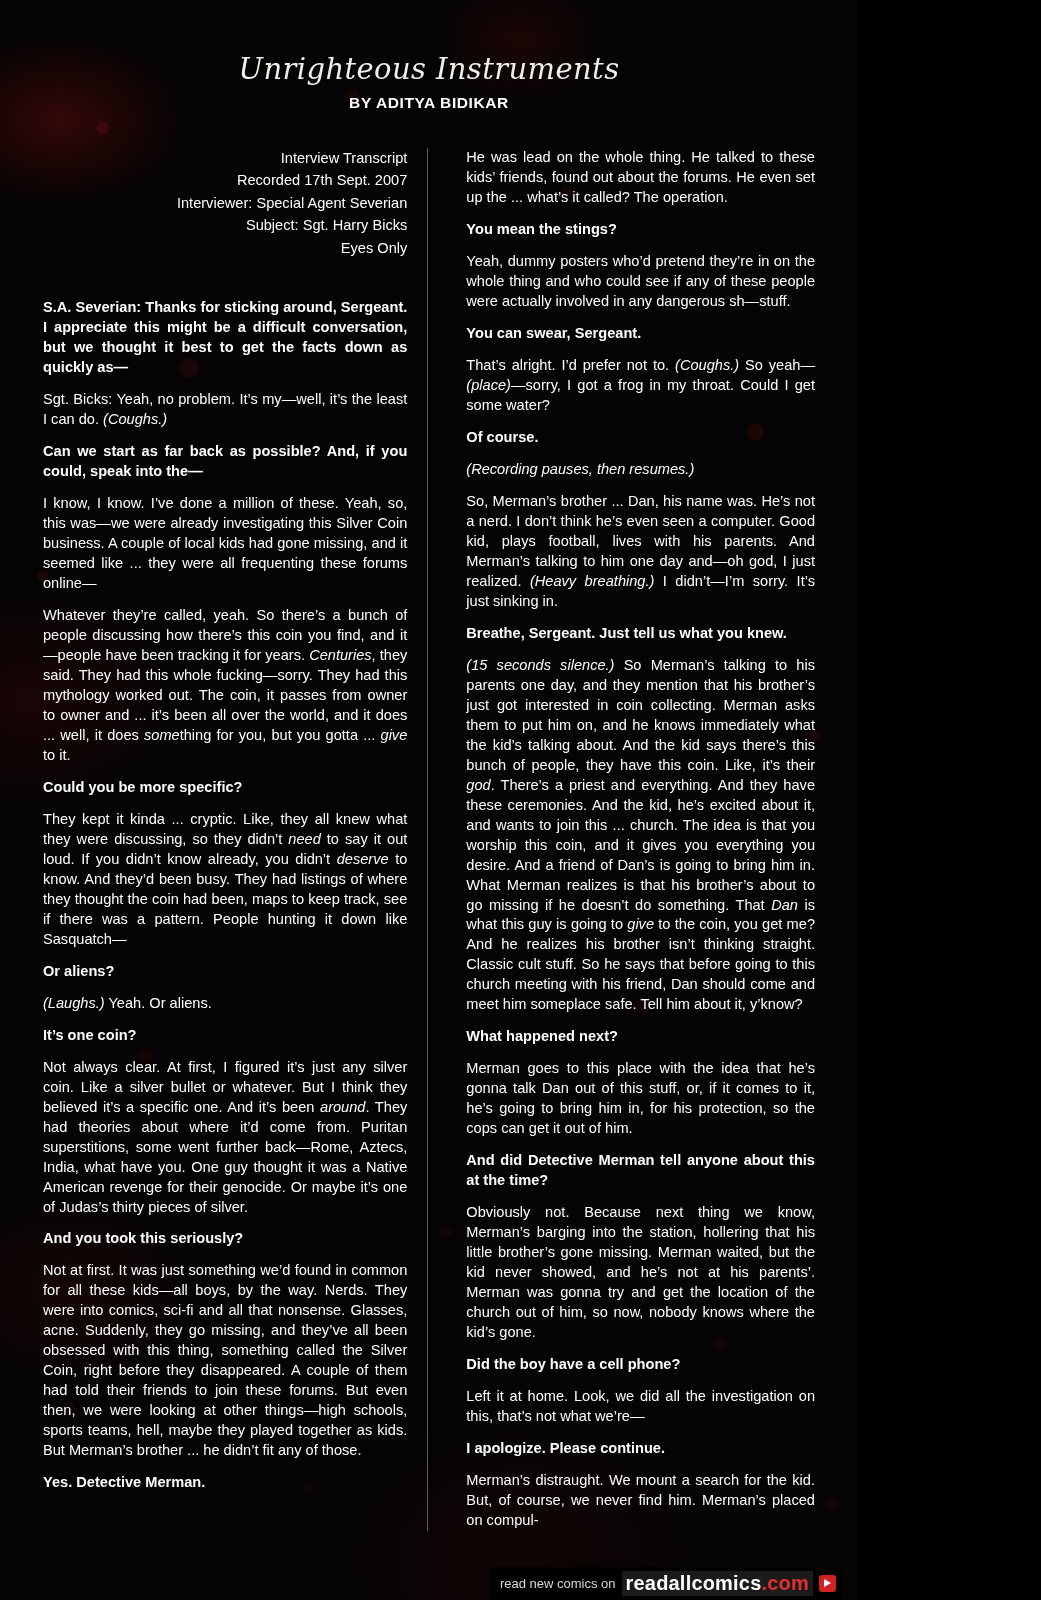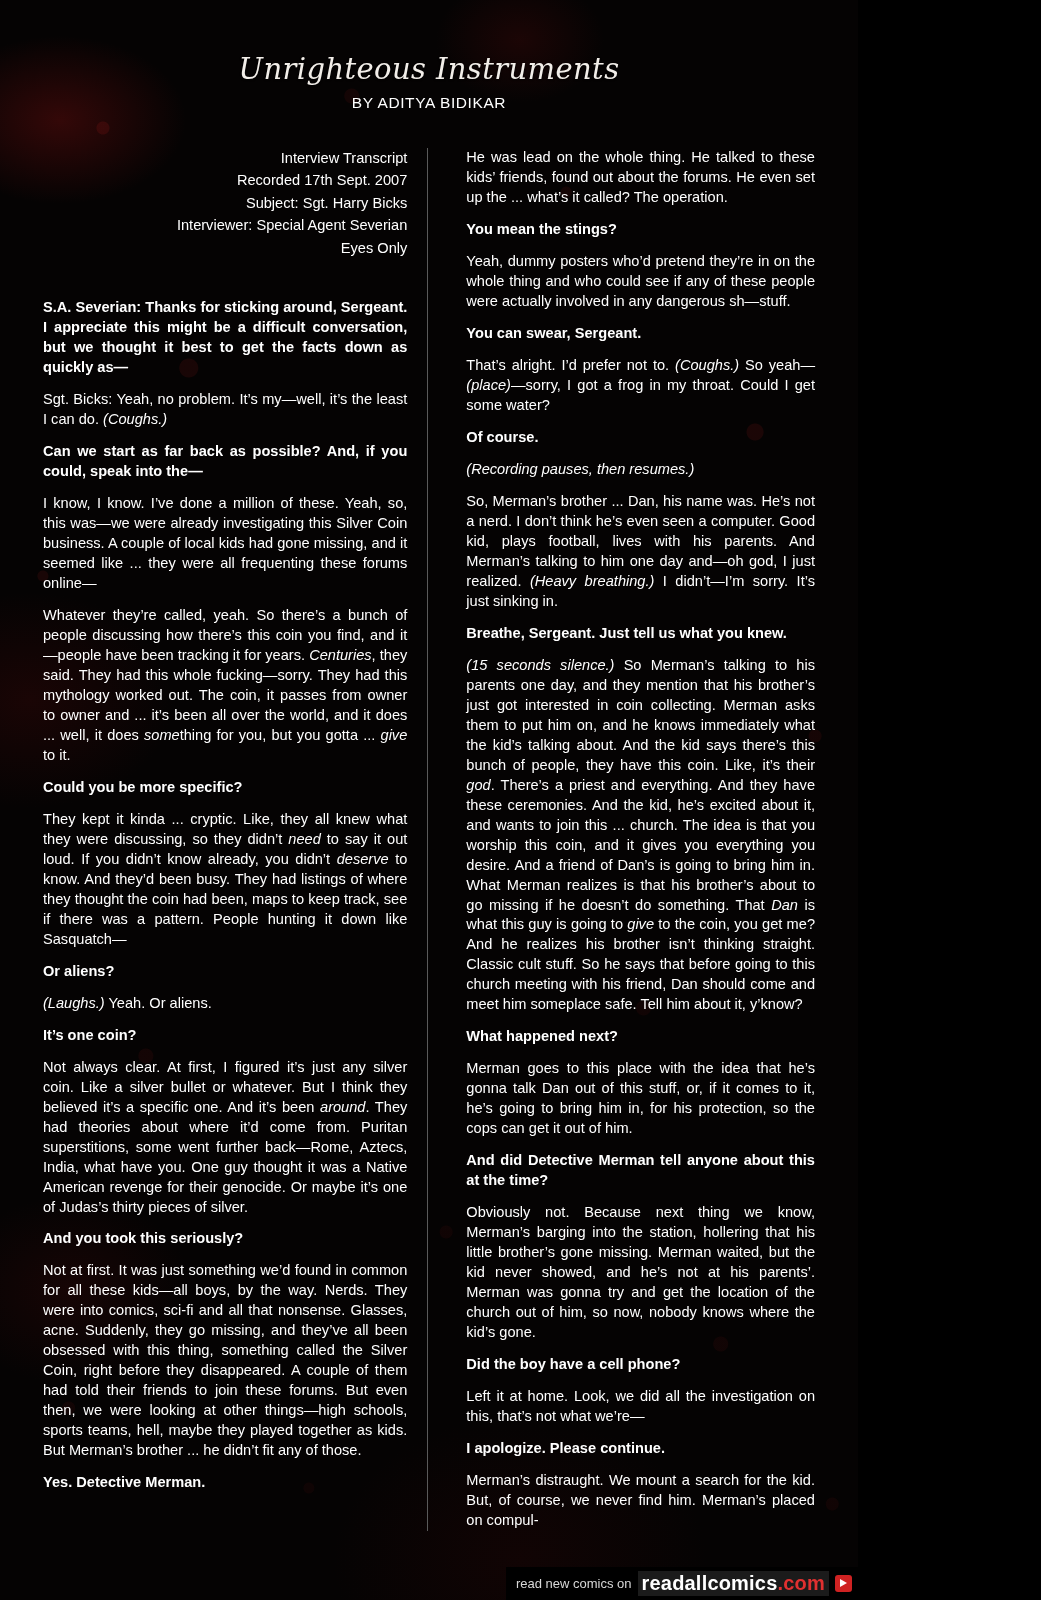--- a/index.html
+++ b/index.html
@@ -62,21 +62,21 @@
     font-style: italic;
     font-weight: normal;
     font-size: 29px;
     letter-spacing: .4px;
     color: #f2eee9;
     margin: 0 0 8px 0;
     text-shadow: 0 1px 2px rgba(0,0,0,.9);
   }
   .story-byline {
     font-family: "Liberation Sans", sans-serif;
-    font-weight: normal;
+    font-weight: bold;
     font-size: 15.5px;
     letter-spacing: .6px;
     color: #ffffff;
     margin: 0;
   }
 
   
   .columns {
     position: relative;
     display: flex;
@@ -110,21 +110,21 @@
   p.slug {       
     text-align: right;
     line-height: 1.4;
     margin-bottom: 2px;
   }
   em { font-style: italic; }
 
   
   .footer-bar {
     position: absolute;
-    right: 0; bottom: 0;
+    right: 16px; bottom: 0;
     display: flex;
     align-items: center;
     gap: 6px;
     padding: 4px 6px 4px 10px;
     background: #000;
   }
   .footer-text {
     font-size: 13px;
     color: #d8d8d8;
     font-family: "Liberation Sans", sans-serif;
@@ -166,22 +166,22 @@
     <p class="story-byline">BY ADITYA BIDIKAR</p>
   </header>
 
   <div class="columns">
 
     <div class="col left">
 
       <div>
         <p class="slug">Interview Transcript</p>
         <p class="slug">Recorded 17th Sept. 2007</p>
+        <p class="slug">Interviewer: Special Agent Severian</p>
         <p class="slug">Subject: Sgt. Harry Bicks</p>
-        <p class="slug">Interviewer: Special Agent Severian</p>
         <p class="slug" style="margin-bottom:40px;">Eyes Only</p>
       </div>
 
       <p class="q">S.A. Severian: Thanks for sticking around, Sergeant. I appreciate this might be a difficult conversation, but we thought it best to get the facts down as quickly as—</p>
       <p>Sgt. Bicks: Yeah, no problem. It’s my—well, it’s the least I can do. <em>(Coughs.)</em></p>
       <p class="q">Can we start as far back as possible? And, if you could, speak into the—</p>
       <p>I know, I know. I’ve done a million of these. Yeah, so, this was—we were already investigating this Silver Coin business. A couple of local kids had gone missing, and it seemed like ... they were all frequenting these forums online—</p>
       <p>Whatever they’re called, yeah. So there’s a bunch of people discussing how there’s this coin you find, and it—people have been tracking it for years. <em>Centuries</em>, they said. They had this whole fucking—sorry. They had this mythology worked out. The coin, it passes from owner to owner and ... it’s been all over the world, and it does ... well, it does <em>some</em>thing for you, but you gotta ... <em>give</em> to it.</p>
       <p class="q">Could you be more specific?</p>
       <p>They kept it kinda ... cryptic. Like, they all knew what they were discussing, so they didn’t <em>need</em> to say it out loud. If you didn’t know already, you didn’t <em>deserve</em> to know. And they’d been busy. They had listings of where they thought the coin had been, maps to keep track, see if there was a pattern. People hunting it down like Sasquatch—</p>

